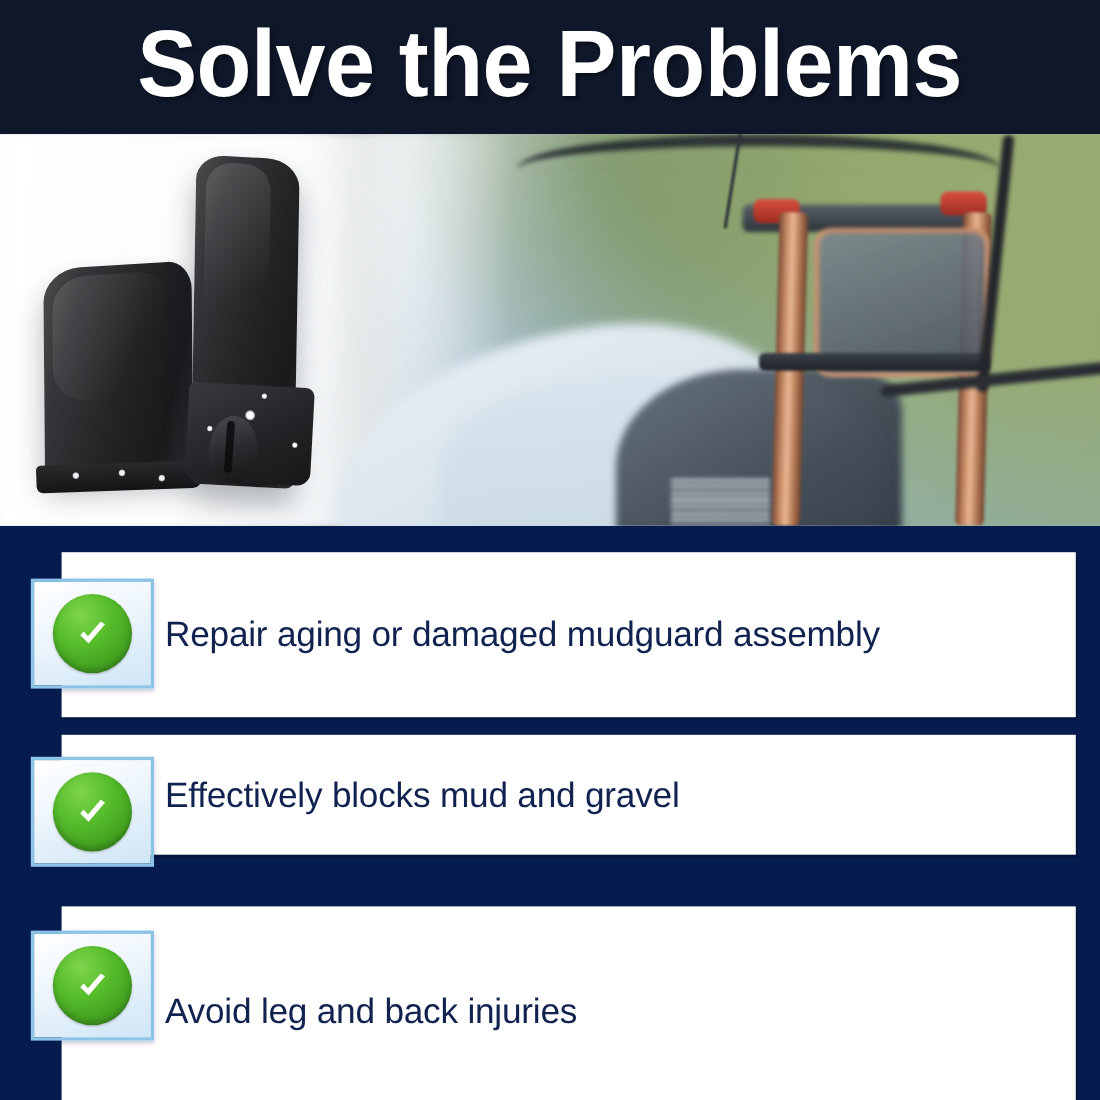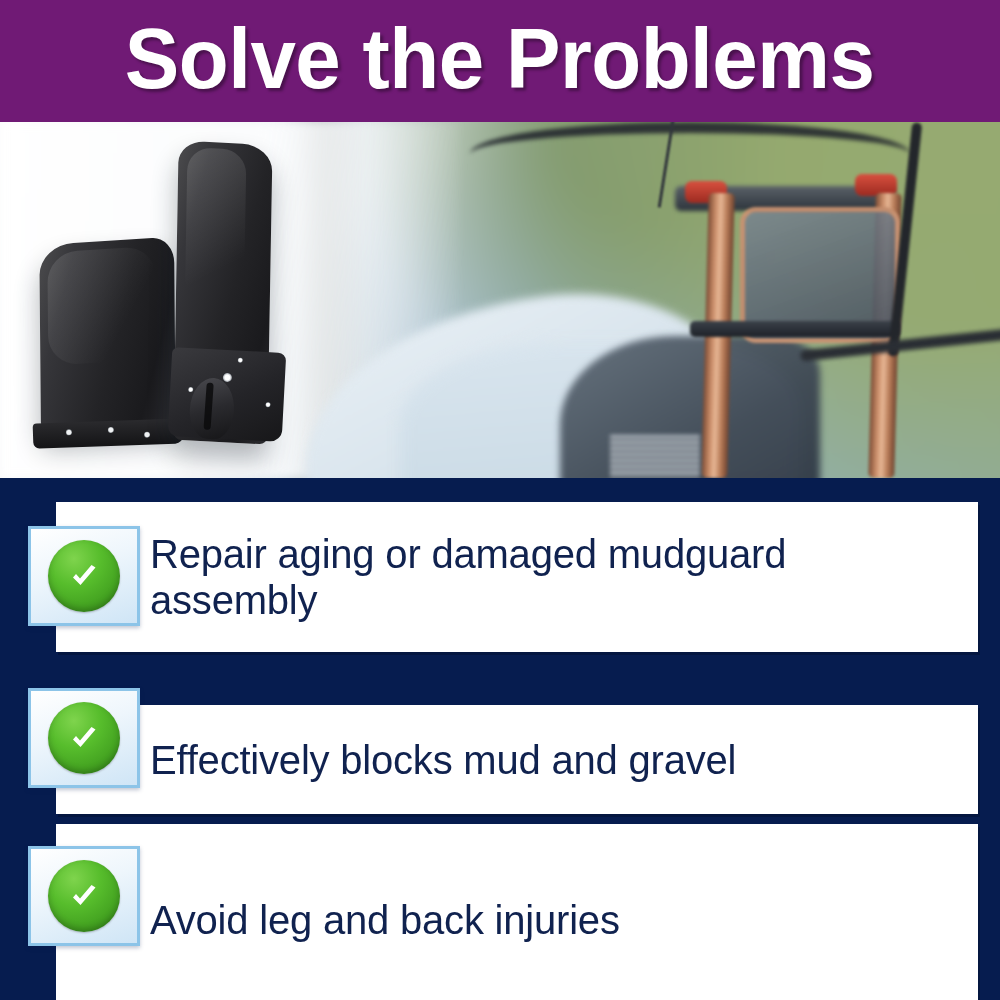--- a/index.html
+++ b/index.html
@@ -18,21 +18,21 @@
     height: 1000px;
     background: #061c4f;
   }
 
   
   #header-band {
     position: absolute;
     left: 0; top: 0;
     width: 1000px;
     height: 122px;
-    background: #701a75;
+    background: #0f172a;
     display: flex;
     align-items: center;
     justify-content: center;
     overflow: hidden;
   }
   #page-title {
     color: #ffffff;
     font-family: "Liberation Sans Narrow", "Liberation Sans", sans-serif;
     font-size: 86px;
     font-weight: 700;
@@ -293,32 +293,32 @@
 
   
   .card {
     position: absolute;
     left: 56px;
     width: 922px;
     background: #ffffff;
     box-shadow: 2px 3px 0 rgba(0,0,0,0.18);
   }
   #card-1 { top: 502px; height: 150px; }
-  #card-2 { top: 668px; height: 109px; margin-top: 37px; }
+  #card-2 { top: 668px; height: 109px; }
   #card-3 { top: 824px; height: 191px; }
 
   .card-text {
     position: absolute;
     left: 94px;
     right: 24px;
     top: 50%;
     transform: translateY(-50%);
     color: #10224f;
     font-family: "Liberation Sans Narrow", "Liberation Sans", sans-serif;
-    font-size: 40px;
+    font-size: 32px;
     font-weight: 400;
     line-height: 1.16;
     letter-spacing: -0.2px;
   }
 
   .check-badge {
     position: absolute;
     left: 28px;
     width: 112px;
     height: 100px;

